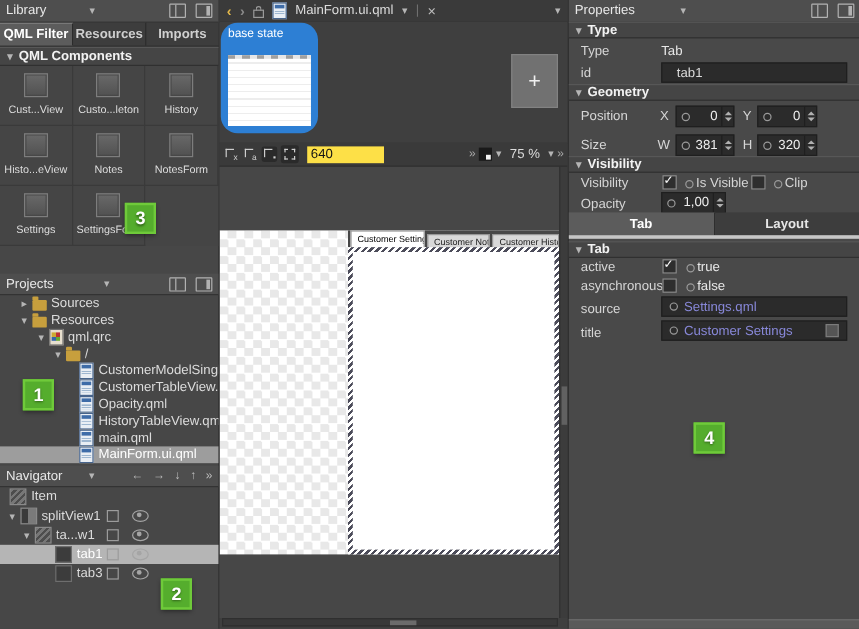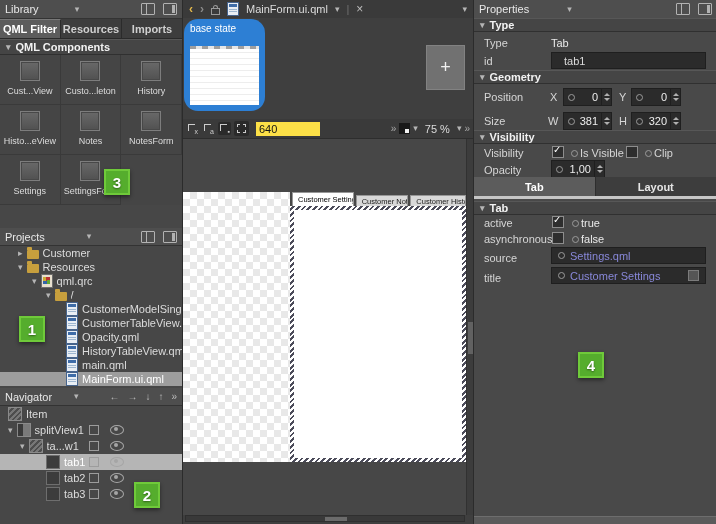--- a/index.html
+++ b/index.html
@@ -210,21 +210,21 @@
     <span class="caret" style="margin-left:34px">▾</span>
     <span class="hspacer"></span>
     <span class="wicon split"></span>
     <span class="wicon closep"></span>
   </div>
 
   <div style="position:absolute;top:246px;left:0;width:182px;">
     <div class="trow" style="padding-left:18px">
       <span class="caret">▸</span>
       <span class="folder"></span>
-      <span class="tlabel">Customer</span>
+      <span class="tlabel">Sources</span>
       </div>
     <div class="trow" style="padding-left:18px">
       <span class="caret">▾</span>
       <span class="folder"></span>
       <span class="tlabel">Resources</span>
       </div>
     <div class="trow" style="padding-left:32px">
       <span class="caret">▾</span>
       <span class="qrcicon"></span>
       <span class="tlabel">qml.qrc</span>
@@ -286,26 +286,20 @@
     <div class="nrow">
       <span class="caret" style="margin-left:20px">▾</span>
       <span class="hatchicon"></span>
       <span class="tlabel">ta...w1</span>
       <span class="exp"></span>
       <span class="eye"></span>
       </div>
     <div class="nrow sel">
       <span class="darkicon" style="margin-left:46px"></span>
       <span class="tlabel">tab1</span>
-      <span class="exp"></span>
-      <span class="eye"></span>
-      </div>
-    <div class="nrow">
-      <span class="darkicon" style="margin-left:46px"></span>
-      <span class="tlabel">tab2</span>
       <span class="exp"></span>
       <span class="eye"></span>
       </div>
     <div class="nrow">
       <span class="darkicon" style="margin-left:46px"></span>
       <span class="tlabel">tab3</span>
       <span class="exp"></span>
       <span class="eye"></span>
       </div>
   </div>

